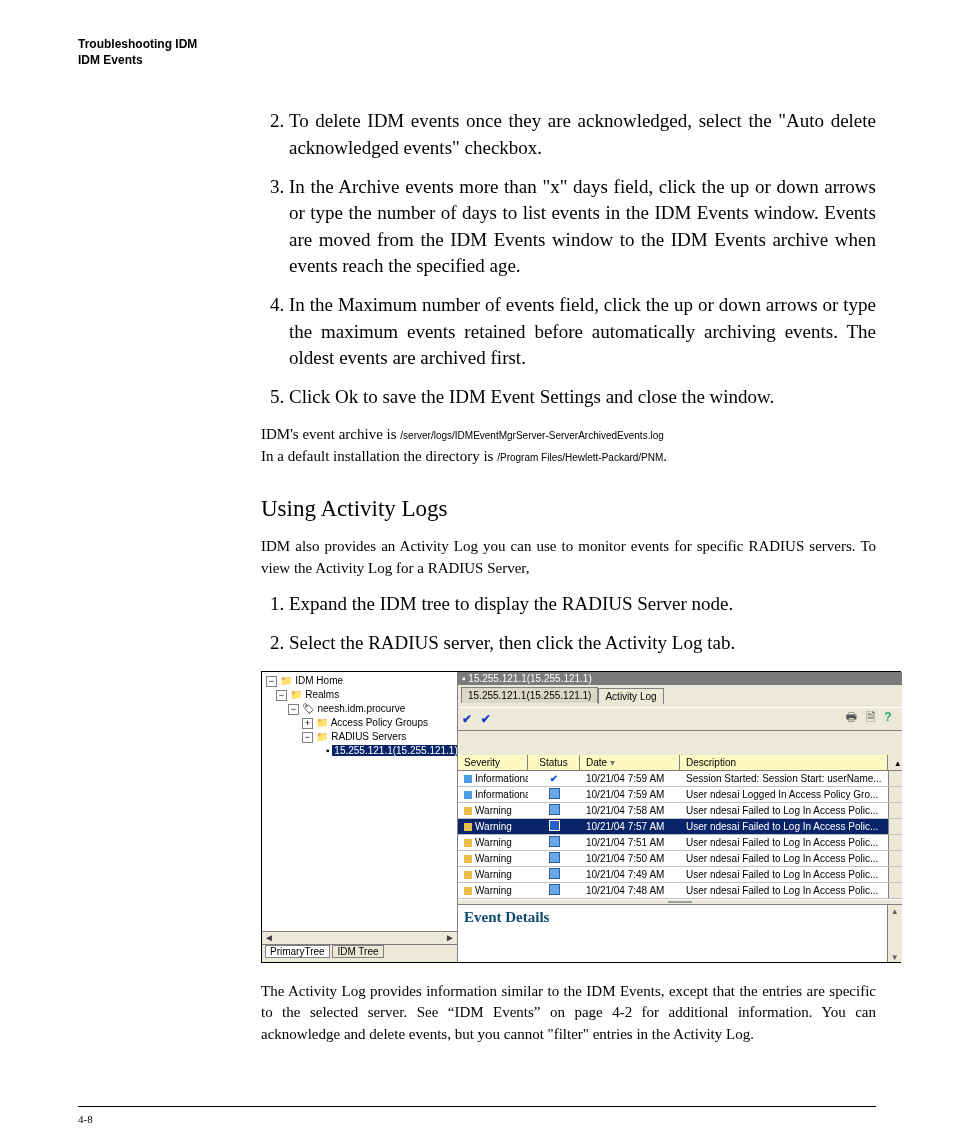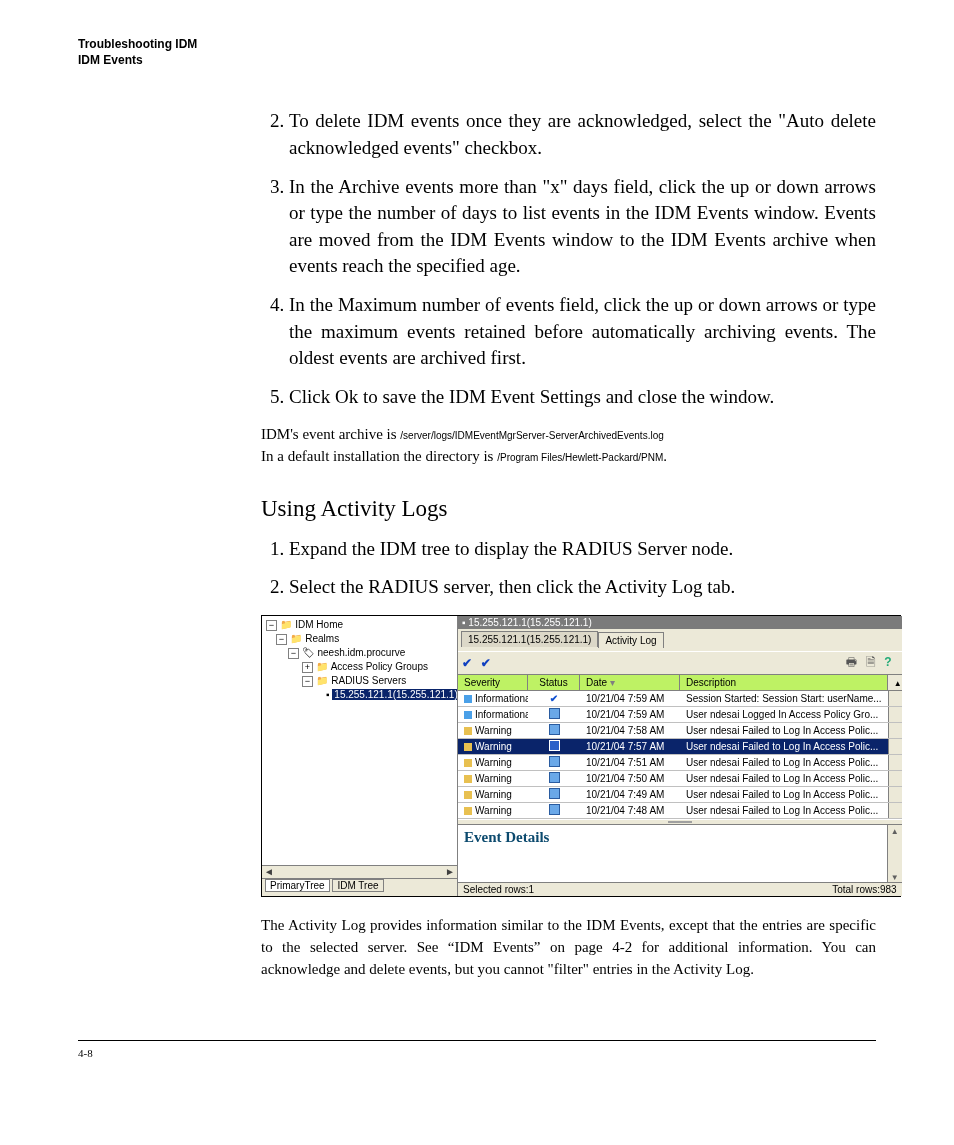--- a/index.html
+++ b/index.html
@@ -91,21 +91,21 @@
   .tabbar { background:#ece9d8; height:20px; padding-top:2px; padding-left:3px;}
   .tabbar .tabstrip { display:flex; align-items:flex-end; }
   .tab { border:1px solid #808080; border-bottom:none; background:#ece9d8; padding:2px 6px; font-size:10px; margin-right:0; }
   .tab.front { background:#ece9d8; position:relative; top:1px; }
   .tab.back { background:#dcd8c8; }
   .toolbar { background:#ece9d8; border-top:1px solid #fff; border-bottom:1px solid #808080; height:22px; display:flex; align-items:center; justify-content:space-between; padding:0 4px;}
   .toolbar-left span, .toolbar-right span { display:inline-block; margin-right:6px; font-size:12px;}
   .check-blue { color:#1040c0; font-weight:bold;}
   .help { color:#2a7; font-weight:bold;}
   
-  .log-header { display:flex; background:#bef264; border-bottom:1px solid #808080;}
+  .log-header { display:flex; background:#fef9c3; border-bottom:1px solid #808080;margin-top:24px;}
   .log-header div { border-right:1px solid #808080; padding:2px 6px; font-size:10px; box-sizing:border-box;}
   .col-sev { width:70px;}
   .col-stat { width:52px; text-align:center;}
   .col-date { width:100px;}
   .col-desc { flex:1;}
   .col-scr { width:14px; border-right:none !important; background:#ece9d8;}
   .log-body { background:#fff;}
   .log-row { display:flex; border-bottom:1px solid #c0c0c0; height:15px; align-items:center;}
   .log-row div { box-sizing:border-box; padding:0 6px; font-size:10px; white-space:nowrap; overflow:hidden;}
   .log-row .col-scr { background:#ece9d8; border-left:1px solid #808080; height:100%; padding:0;}
@@ -146,20 +146,21 @@
       <li>Click Ok to save the IDM Event Settings and close the window.</li>
     </ol>
 
     <p class="body">
       <span>IDM's event archive is </span><span class="sans">/server/logs/IDMEventMgrServer-ServerArchivedEvents.log</span><br>
       <span>In a default installation the directory is </span><span class="sans">/Program Files/Hewlett-Packard/PNM</span><span>.</span>
     </p>
 
     <h2 class="section">Using Activity Logs</h2>
 
+    <p class="body">IDM also provides an Activity Log you can use to monitor events for specific RADIUS servers. To view the Activity Log for a RADIUS Server,</p>
 
     <ol class="steps">
       <li>Expand the IDM tree to display the RADIUS Server node.</li>
       <li>Select the RADIUS server, then click the Activity Log tab.</li>
     </ol>
   </div>
 
   <div class="figure" style="margin-left:183px;">
 
     <div class="tree-pane">
@@ -267,24 +268,20 @@
         </div>
       <div class="grip"></div>
       <div class="details">
         <div class="details-title">Event Details</div>
         <div style="height:26px;"></div>
         <div class="details-sb">
             <span class="scroll-top"></span>
             <span class="scroll-bot"></span>
           </div>
       </div>
-      <div class="statusbar">
-        <span>Selected rows:1</span>
-        <span>Total rows:983</span>
-      </div>
     </div>
   </div>
 
   <div class="content">
     <p class="body">The Activity Log provides information similar to the IDM Events, except that the entries are specific to the selected server. See “IDM Events” on page 4-2 for additional information. You can acknowledge and delete events, but you cannot "filter" entries in the Activity Log.</p>
   </div>
 
   <hr class="footer-rule">
   <div class="pagenum">4-8</div>
 </div>

